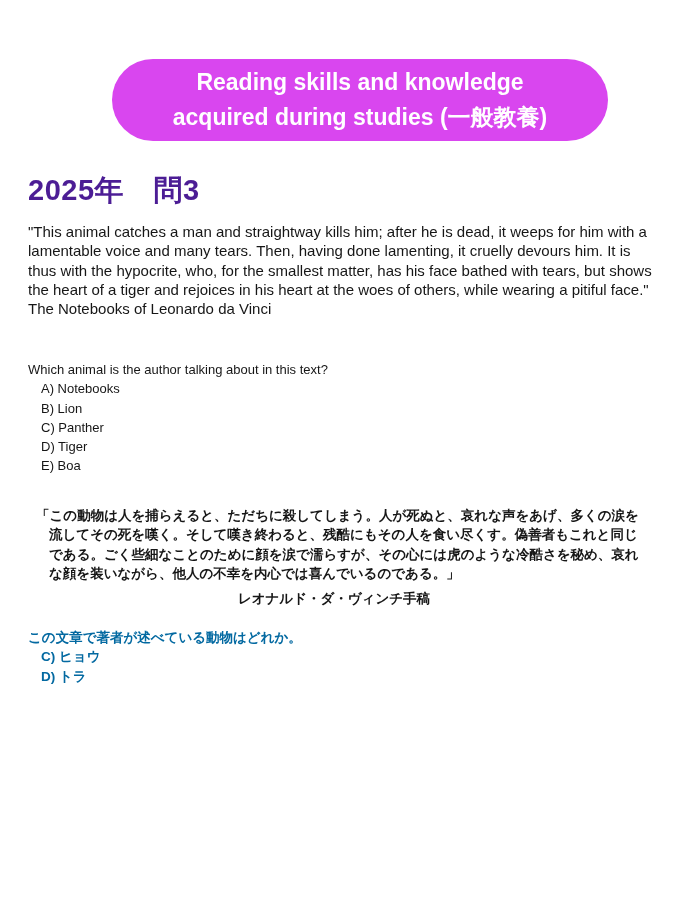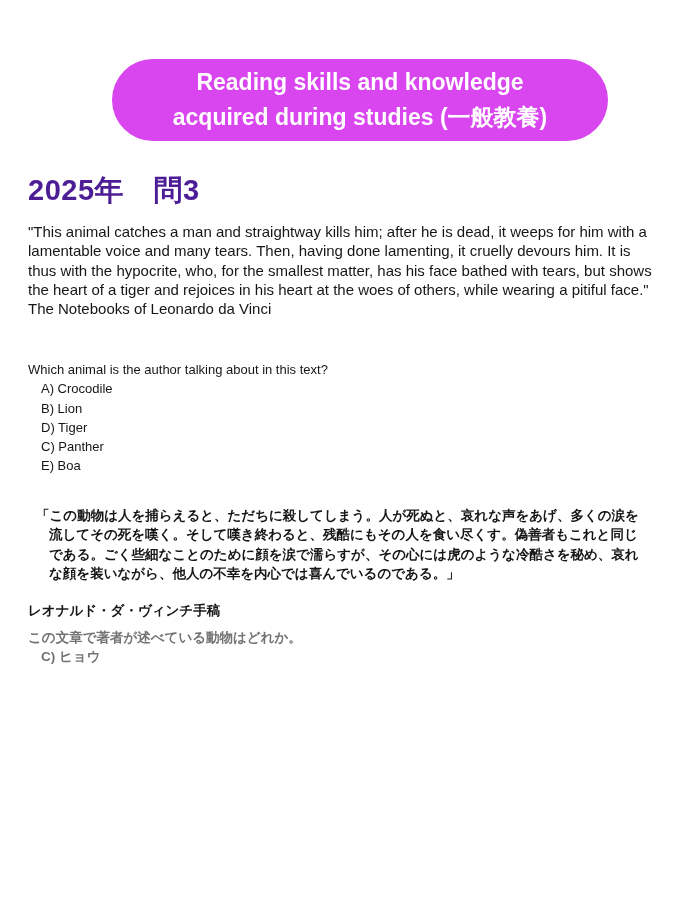--- a/index.html
+++ b/index.html
@@ -80,32 +80,32 @@
     line-height: 19.3px;
     font-weight: bold;
     color: #161616;
   }
   .jp-quote {
     padding-left: 13px;
     text-indent: -13px;
     margin-left: 8px;
   }
   .jp-attribution {
-    text-align: left;
-    margin-top: 18px;
+    text-align: center;
+    margin-top: 6px;
   }
   .jp-question-block {
     position: absolute;
     left: 28px;
     top: 628px;
     width: 612px;
     font-size: 13.5px;
     line-height: 19.3px;
     font-weight: bold;
-    color: #737373;
+    color: #0369a1;
   }
   .jp-question-block .option { padding-left: 13px; }
 </style>
 </head>
 <body>
 
 <div class="page">
 
   <div class="banner">
     <span>Reading skills and knowledge</span>
@@ -115,33 +115,34 @@
   <div class="heading">2025年　問3</div>
 
   <div class="en-block">
     <div class="en-quote">"This animal catches a man and straightway kills him; after he is dead, it weeps for him with a lamentable voice and many tears. Then, having done lamenting, it cruelly devours him. It is thus with the hypocrite, who, for the smallest matter, has his face bathed with tears, but shows the heart of a tiger and rejoices in his heart at the woes of others, while wearing a pitiful face."</div>
     <div class="en-attribution">The Notebooks of Leonardo da Vinci</div>
   </div>
 
   <div class="en-question-block">
     <div>Which animal is the author talking about in this text?</div>
     <ul class="option-list">
-      <li class="option">A) Crocodile</li>
+      <li class="option">A) Notebooks</li>
       <li class="option">B) Lion</li>
+      <li class="option">C) Panther</li>
       <li class="option">D) Tiger</li>
-      <li class="option">C) Panther</li>
       <li class="option">E) Boa</li>
     </ul>
   </div>
 
   <div class="jp-block">
     <div class="jp-quote">「この動物は人を捕らえると、ただちに殺してしまう。人が死ぬと、哀れな声をあげ、多くの涙を流してその死を嘆く。そして嘆き終わると、残酷にもその人を食い尽くす。偽善者もこれと同じである。ごく些細なことのために顔を涙で濡らすが、その心には虎のような冷酷さを秘め、哀れな顔を装いながら、他人の不幸を内心では喜んでいるのである。」</div>
     <div class="jp-attribution">レオナルド・ダ・ヴィンチ手稿</div>
   </div>
 
   <div class="jp-question-block">
     <div>この文章で著者が述べている動物はどれか。</div>
     <ul class="option-list">
       <li class="option">C) ヒョウ</li>
+      <li class="option">D) トラ</li>
     </ul>
   </div>
 
 </div>
 
 </body></html>

